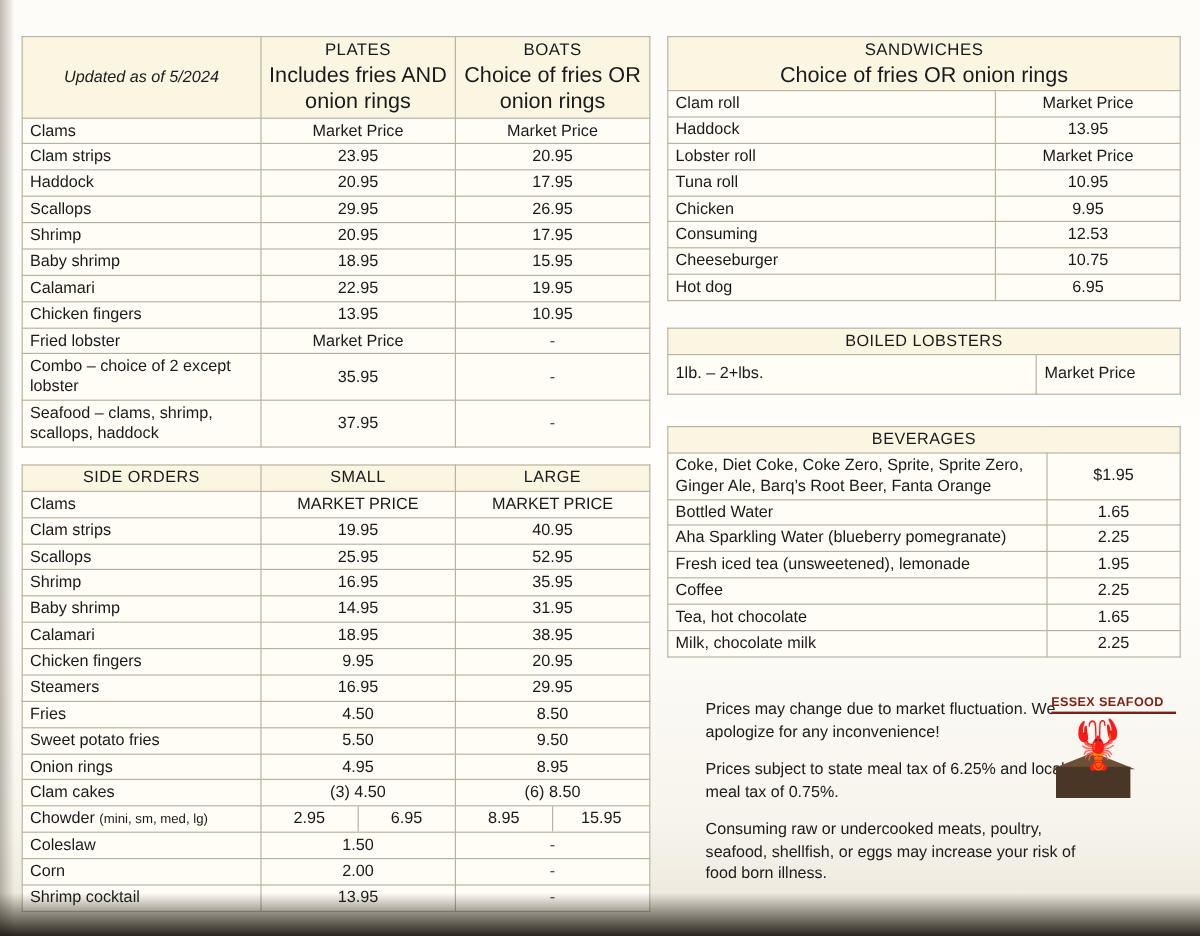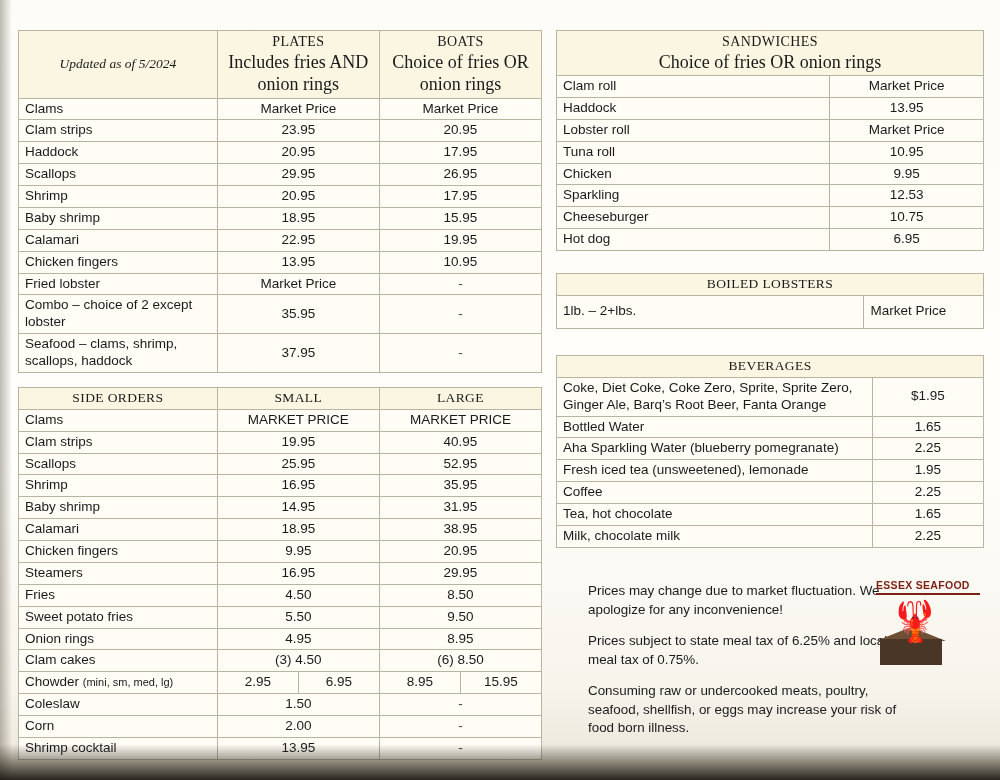--- a/index.html
+++ b/index.html
@@ -67,21 +67,20 @@
     border: 1px solid #b9b3a2;
     padding: 2px 6px;
     font-size: 13.5px;
     font-weight: normal;
     vertical-align: middle;
     line-height: 1.25;
   }
   .hdr-band td, .hdr-band th {
     background: #faf6e2;
     text-align: center;
-    font-family: Liberation Serif, serif;
   }
   .hdr-title {
     font-size: 14px;
     letter-spacing: 0.4px;
   }
   .hdr-sub {
     font-size: 18px;
   }
   .c { text-align: left; }
   .updated {
@@ -400,21 +399,21 @@
         </tr>
         <tr>
           <td class="item">Tuna roll</td>
           <td class="price">10.95</td>
         </tr>
         <tr>
           <td class="item">Chicken</td>
           <td class="price">9.95</td>
         </tr>
         <tr>
-          <td class="item">Sparkling</td>
+          <td class="item">Consuming</td>
           <td class="price">12.53</td>
         </tr>
         <tr>
           <td class="item">Cheeseburger</td>
           <td class="price">10.75</td>
         </tr>
         <tr>
           <td class="item">Hot dog</td>
           <td class="price">6.95</td>
         </tr>

